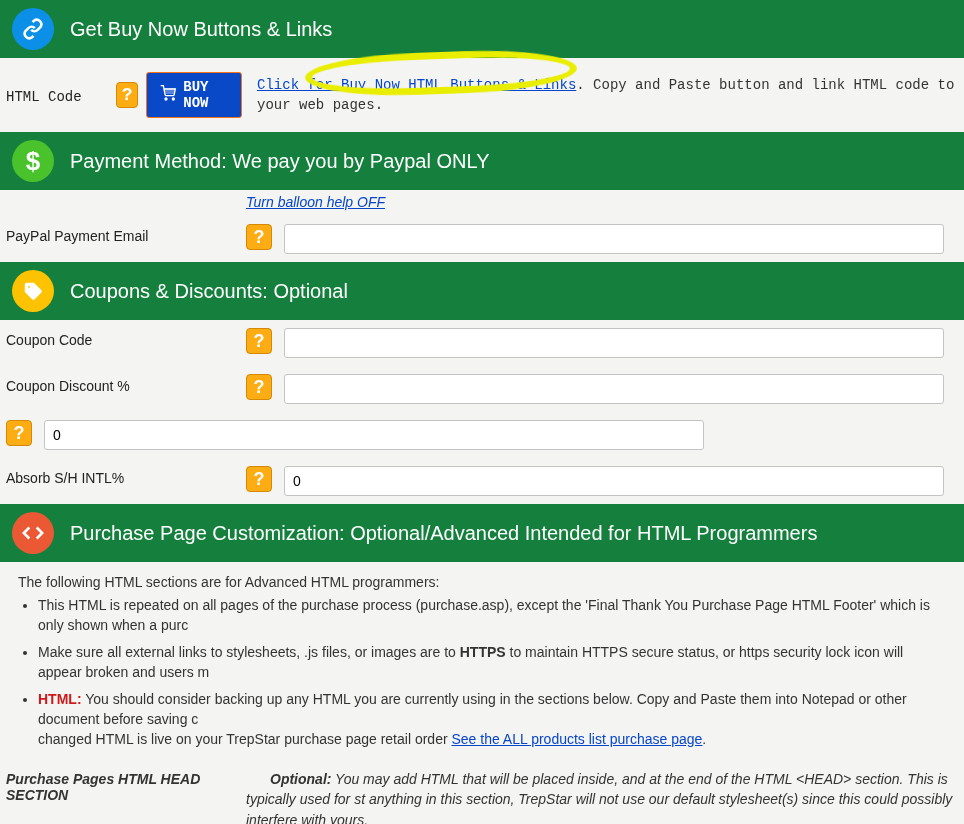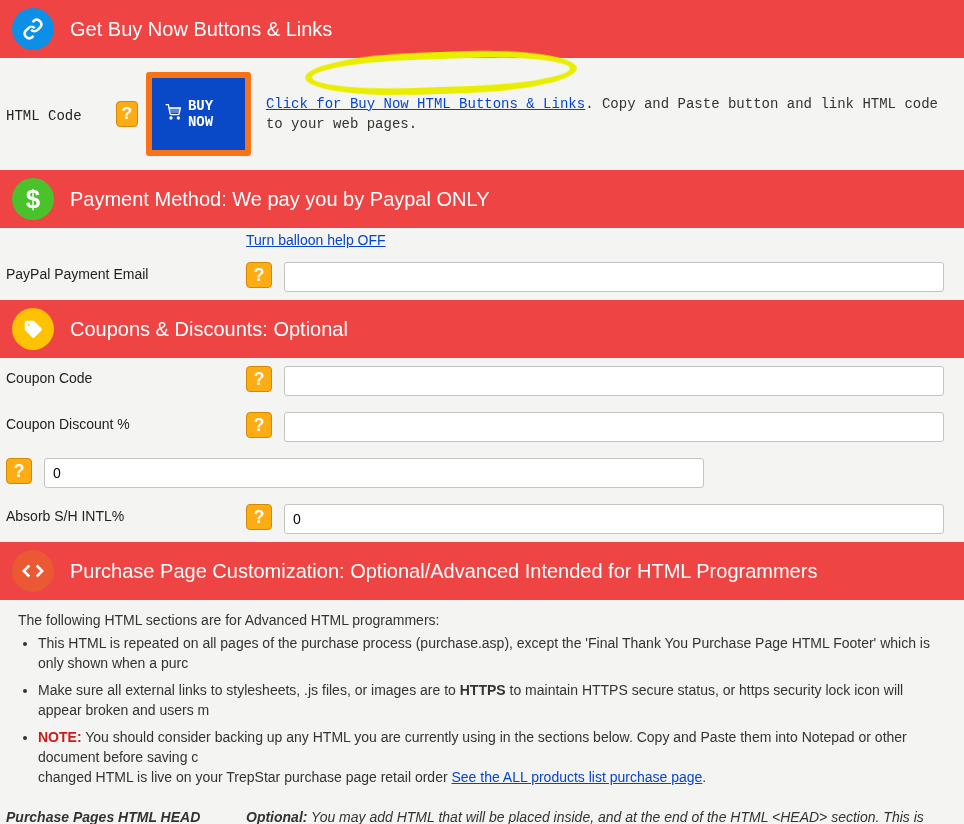--- a/index.html
+++ b/index.html
@@ -6,21 +6,21 @@
   body {
     margin: 0;
     padding: 0;
     font-family: "Helvetica Neue", Arial, sans-serif;
     font-size: 14px;
     background: #f4f4f2;
     color: #333;
     width: 964px;
   }
   .section-header {
-    background: #ef4444;
+    background: #15803d;
     color: #fff;
     display: flex;
     align-items: center;
     padding: 8px 12px;
     font-size: 20px;
     font-weight: 400;
   }
   .section-header .icon-circle {
     width: 42px;
     height: 42px;
@@ -84,23 +84,23 @@
     text-decoration: underline;
     cursor: pointer;
   }
   .buynow-btn {
     display: inline-flex;
     align-items: center;
     background: #0948c6;
     color: #fff;
     font-weight: bold;
     font-size: 14px;
-    padding: 20px 12px;
+    padding: 6px 12px;
     border-radius: 3px;
-    border: 6px solid #f97316;
+    border: 1px solid #f97316;
     margin: 0 15px 0 8px;
   }
   .buynow-btn .cart-glyph {
     margin-right: 6px;
     font-size: 16px;
   }
   .yellow-circle {
     position: absolute;
     left: 305px;
     top: -6px;
@@ -111,21 +111,21 @@
     pointer-events: none;
     filter: blur(0.4px);
     transform: rotate(-2deg);
   }
   .advanced-list {
     padding: 6px 18px 6px 18px;
   }
   .advanced-list ul { margin: 4px 0; padding-left: 20px; }
   .advanced-list li { margin-bottom: 8px; line-height: 1.4; }
   .note-red { color: #cc1a1a; font-weight: bold; }
-  .optional-bold { font-weight: bold; }
+  .optional-bold { font-weight: bold; margin-left: 24px; }
   .desc-text {
     font-size: 14px;
     line-height: 1.45;
     color: #333;
   }
   .textarea-row {
     display: flex;
     align-items: flex-start;
     padding: 6px 6px 2px 6px;
     font-style: italic;
@@ -136,20 +136,21 @@
     font-size: 14px;
     font-weight: bold;
     color: #333;
     padding-top: 2px;
   }
   .textarea-row .desccol {
     flex: 1;
   }
   .small-link-row {
     padding: 4px 0 6px 246px;
+    font-style: italic;
   }
 </style>
 </head>
 <body>
 
 <div class="section-header">
   <div class="icon-circle icon-blue">
     <svg width="22" height="22" viewBox="0 0 24 24" fill="none" stroke="white" stroke-width="2.8">
         <path d="M10 13a5 5 0 0 0 7 0l3-3a5 5 0 0 0-7-7l-1.5 1.5"></path>
         <path d="M14 11a5 5 0 0 0-7 0l-3 3a5 5 0 0 0 7 7l1.5-1.5"></path>
@@ -228,21 +229,21 @@
   <span>Purchase Page Customization: Optional/Advanced Intended for HTML Programmers</span>
 </div>
 <div class="advanced-list">
   <div style="font-weight:normal;margin:6px 0;">The following HTML sections are for Advanced HTML programmers:</div>
   <ul>
     <li><span>This HTML is repeated on all pages of the purchase process (purchase.asp), except the 'Final Thank You Purchase Page HTML Footer' which is only shown when a purc</span></li>
     <li>
       <span>Make sure all external links to stylesheets, .js files, or images are to </span><b>HTTPS</b><span> to maintain HTTPS secure status, or https security lock icon will appear broken and users m</span>
     </li>
     <li>
-      <span class="note-red">NOTE:</span><span> You should consider backing up any HTML you are currently using in the sections below. Copy and Paste them into Notepad or other document before saving c</span><br>
+      <span class="note-red">HTML:</span><span> You should consider backing up any HTML you are currently using in the sections below. Copy and Paste them into Notepad or other document before saving c</span><br>
       <span>changed HTML is live on your TrepStar purchase page retail order </span><a class="link">See the ALL products list purchase page</a><span>.</span>
     </li>
   </ul>
 </div>
 
 <div class="textarea-row">
   <div class="label">Purchase Pages HTML HEAD SECTION</div>
   <div class="desccol">
     <div class="desc-text">
       <span class="optional-bold">Optional:</span><span> You may add HTML that will be placed inside, and at the end of the HTML &lt;HEAD&gt; section. This is typically used for st anything in this section, TrepStar will not use our default stylesheet(s) since this could possibly interfere with yours.</span>

